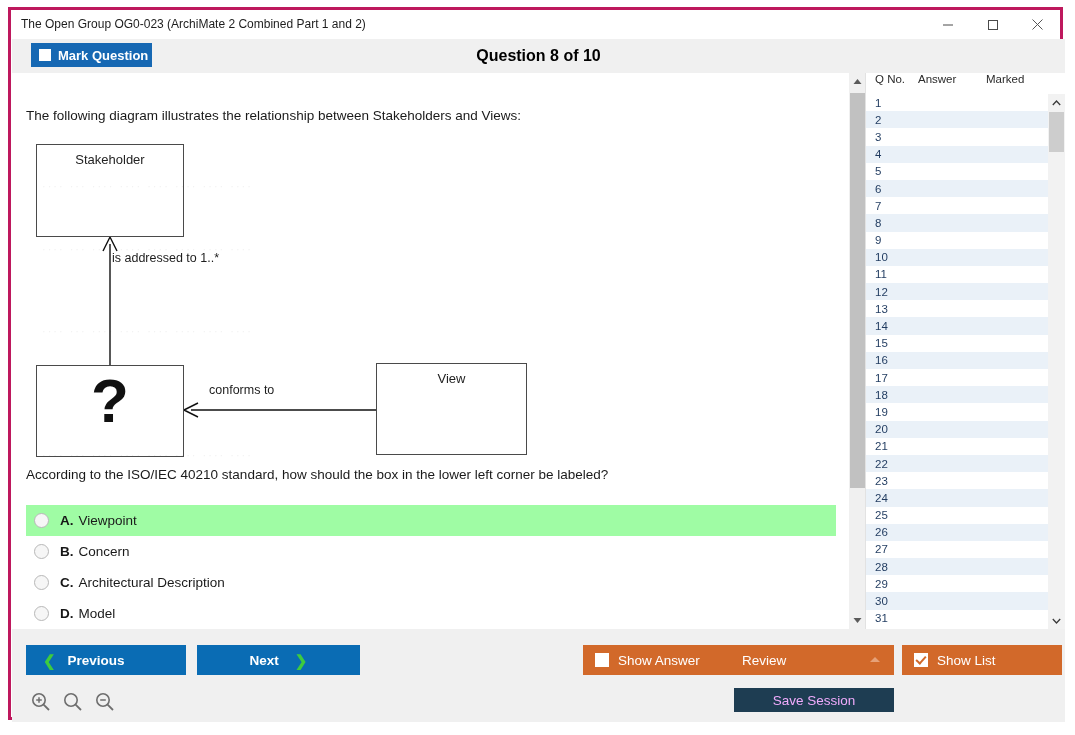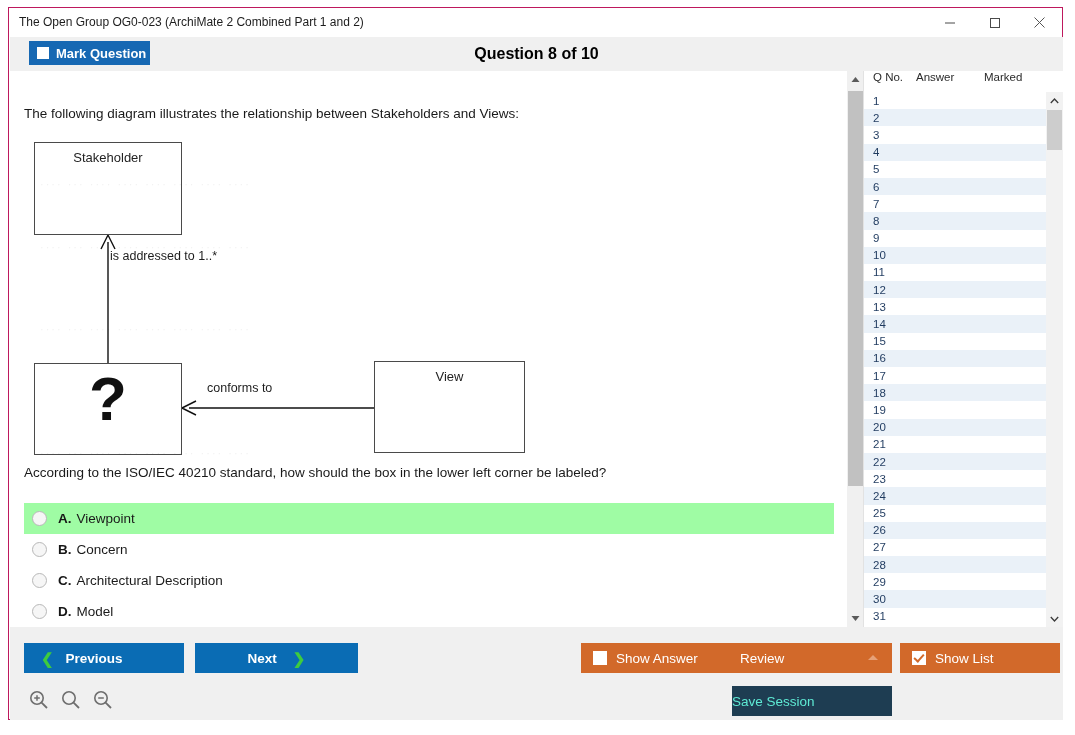--- a/index.html
+++ b/index.html
@@ -16,21 +16,21 @@
     background: #ffffff;
   }
 
   
   .win-frame {
     position: absolute;
     left: 8px;
     top: 7px;
     width: 1055px;
     height: 713px;
-    border: 1px solid #be185d;
+    border: 3px solid #be185d;
     background: #ffffff;
     box-sizing: border-box;
   }
   .win-titlebar {
     position: absolute;
     left: 0; top: 0;
     width: 100%;
     height: 29px;
     background: #ffffff;
     box-sizing: border-box;
@@ -391,23 +391,24 @@
     right: 14px;
     top: 12px;
     width: 0; height: 0;
     border-left: 5px solid transparent;
     border-right: 5px solid transparent;
     border-bottom: 5px solid #e6a178;
   }
 
   .btn-dark {
     background: #1e3d52;
-    color: #5eead4;
+    color: #f0abfc;
     font-size: 13.5px;
-    height: 30px;
+    height: 24px;
+    justify-content: center;
   }
   #btn-save-session { left: 722px; top: 59px; width: 160px; }
   #btn-end-exam     { left: 890px; top: 59px; width: 160px; }
 
   .zoom-row {
     position: absolute;
     left: 18px;
     top: 62px;
     display: flex;
     gap: 10px;

